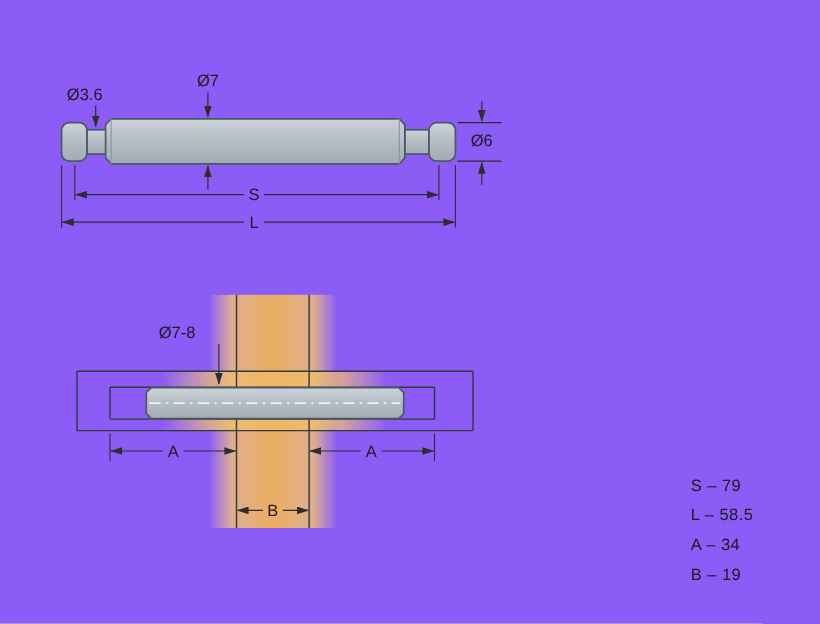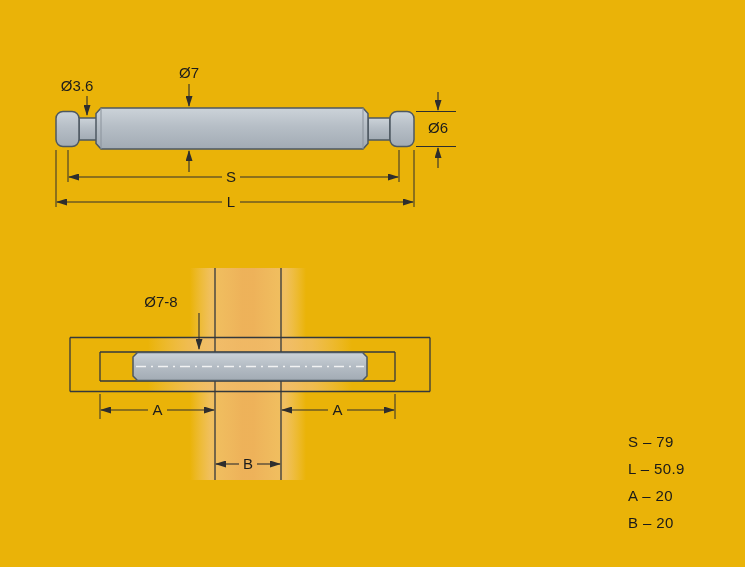--- a/index.html
+++ b/index.html
@@ -5,21 +5,21 @@
   * { margin:0; padding:0; box-sizing:border-box; }
   html, body { width:745px; height:567px; }
   body {
     background:#ffffff;
     font-family:"Liberation Sans", sans-serif;
     overflow:hidden;
   }
   .canvas {
     position:relative;
     width:745px; height:567px;
-    background:#eab308;
+    background:#8b5cf6;
   }
   svg.drawing { position:absolute; left:0; top:0; }
 
   .metal { fill:url(#gmetal); stroke:#4d5861; stroke-width:1.5; }
   .edge  { stroke:#8a929b; stroke-width:1; fill:none; }
   .part  { stroke:#33383d; stroke-width:1.3; fill:none; }
   .dim   { stroke:#2e2e2e; stroke-width:1.1; fill:none; }
   .ext   { stroke:#2e2e2e; stroke-width:1;   fill:none; }
   .cline { stroke:#f7f7f7; stroke-width:1.6; fill:none;
            stroke-dasharray:10 5 2 5; opacity:.9; }
@@ -137,18 +137,18 @@
       <text class="lbl" x="337.5" y="415" text-anchor="middle">A</text>
 
       <line class="dim" x1="239" y1="464" x2="216" y2="464" marker-end="url(#arr)"></line>
       <line class="dim" x1="257" y1="464" x2="280" y2="464" marker-end="url(#arr)"></line>
       <text class="lbl" x="248" y="469" text-anchor="middle">B</text>
     </g>
   </svg>
 
   <div class="legend">
     <div>S – 79</div>
-    <div>L – 50.9</div>
-    <div>A – 20</div>
-    <div>B – 20</div>
+    <div>L – 58.5</div>
+    <div>A – 34</div>
+    <div>B – 19</div>
   </div>
 
 </div>
 
 </body></html>

